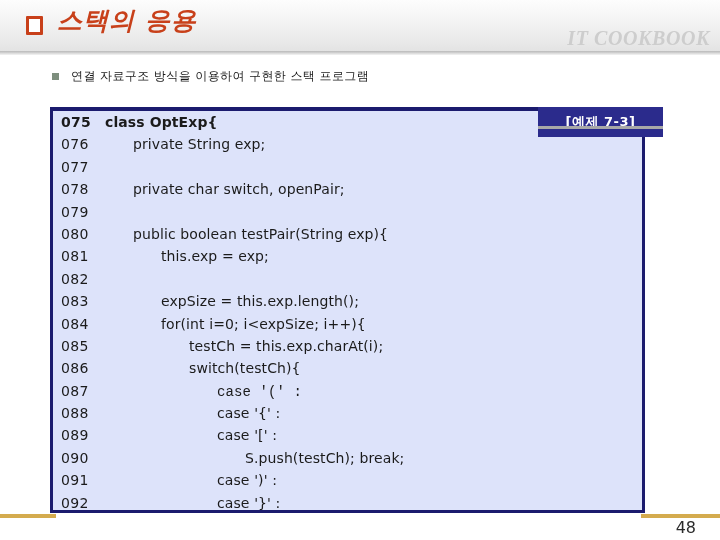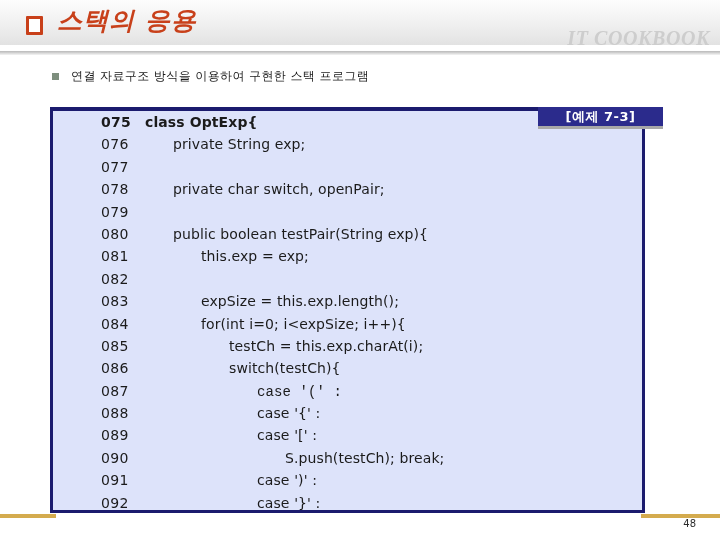--- a/index.html
+++ b/index.html
@@ -6,21 +6,21 @@
   html,body { width:720px; height:540px; }
   body {
     background:#ffffff;
     font-family:"Liberation Sans", sans-serif;
     position:relative;
     overflow:hidden;
   }
 
   
   #header {
-    position:absolute; left:0; top:0; width:720px; height:45px;
+    position:absolute; left:0; top:0; width:720px; height:53px;
     background:linear-gradient(to bottom,#fdfdfd 0%,#f2f2f2 45%,#e9e9e9 78%,#e2e2e2 100%);
     text-align:right;
   }
   #header-rule {
     position:absolute; left:0; top:51px; width:720px; height:4px;
     background:linear-gradient(to bottom,#b9b9b9 0%,#cfcfcf 40%,#e6e6e6 75%,#f4f4f4 100%);
   }
   #title-bullet {
     position:absolute; left:26px; top:16px;
     width:17px; height:19px;
@@ -70,21 +70,20 @@
     left:50px; top:107px;
     width:595px; height:406px;
     background:#dde3fa;
     border:3px solid #1b1b6e;
     border-top-width:4px;
   }
   #code-lines {
     position:absolute;
     left:8px; top:3px;
     right:0;
-    margin-left:40px;
   }
   .code-line {
     display:flex;
     align-items:baseline;
     height:22.4px;
     font-family:"DejaVu Sans", sans-serif;
     font-size:14px;
     color:#1b1b1b;
     white-space:pre;
   }
@@ -97,21 +96,21 @@
     white-space:pre;
     letter-spacing:0.1px;
   }
   .code-line.bold .lineno,
   .code-line.bold .codetext { font-weight:bold; }
 
   
   #example-badge {
     position:absolute;
     left:538px; top:107px;
-    width:125px; height:19px;
+    width:125px; height:30px;
     background:#2b2b8c;
     color:#ffffff;
     font-family:"DejaVu Sans", sans-serif;
     font-size:13px; font-weight:bold;
     display:flex; align-items:center; justify-content:center;
     letter-spacing:0.5px;
     z-index:5;
   }
   #badge-shadow {
     position:absolute;
@@ -128,21 +127,21 @@
     background:#d4ab4e;
   }
   #footer-rule-right {
     position:absolute; left:641px; top:514px;
     width:79px; height:4px;
     background:#d4ab4e;
   }
   #page-number {
     position:absolute; right:24px; top:518px;
     font-family:"DejaVu Sans", sans-serif;
-    font-size:10px;
+    font-size:16px;
     color:#2b2b2b;
   }
 </style>
 </head>
 <body>
 
 <div id="header">
   <div id="title-bullet"></div>
   <div id="page-title">스택의 응용</div>
   <div id="brand">IT COOKBOOK</div>

